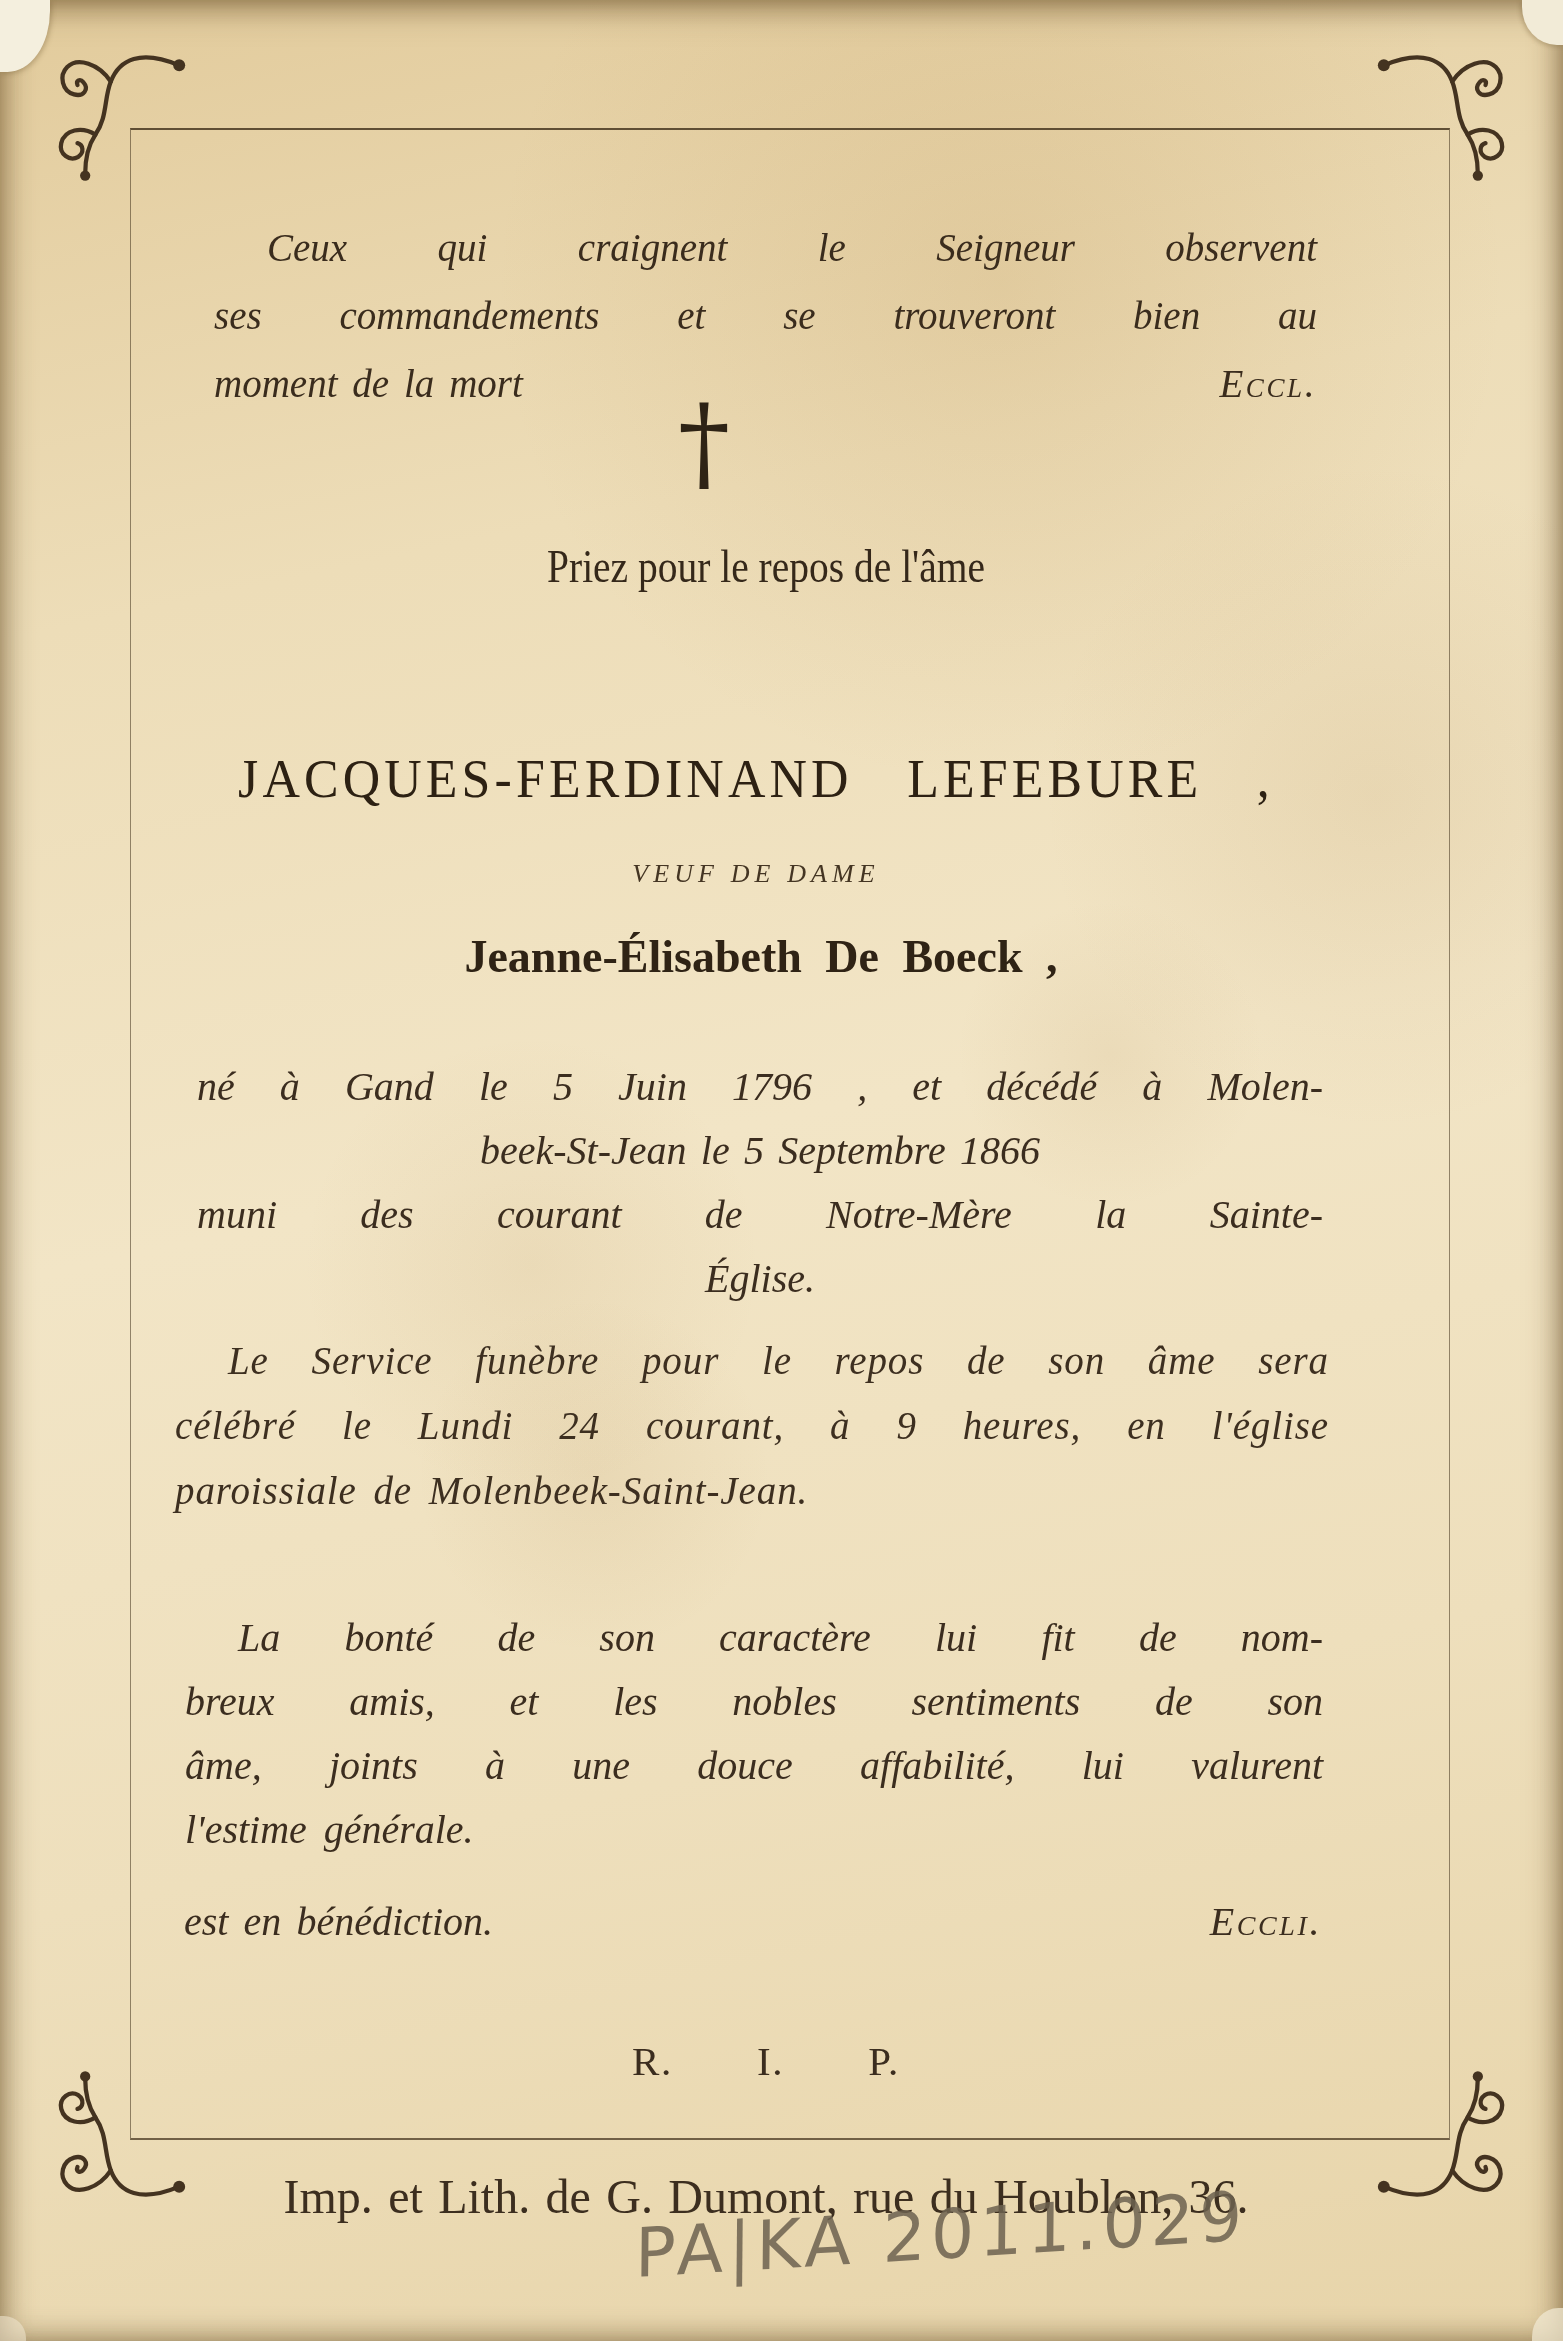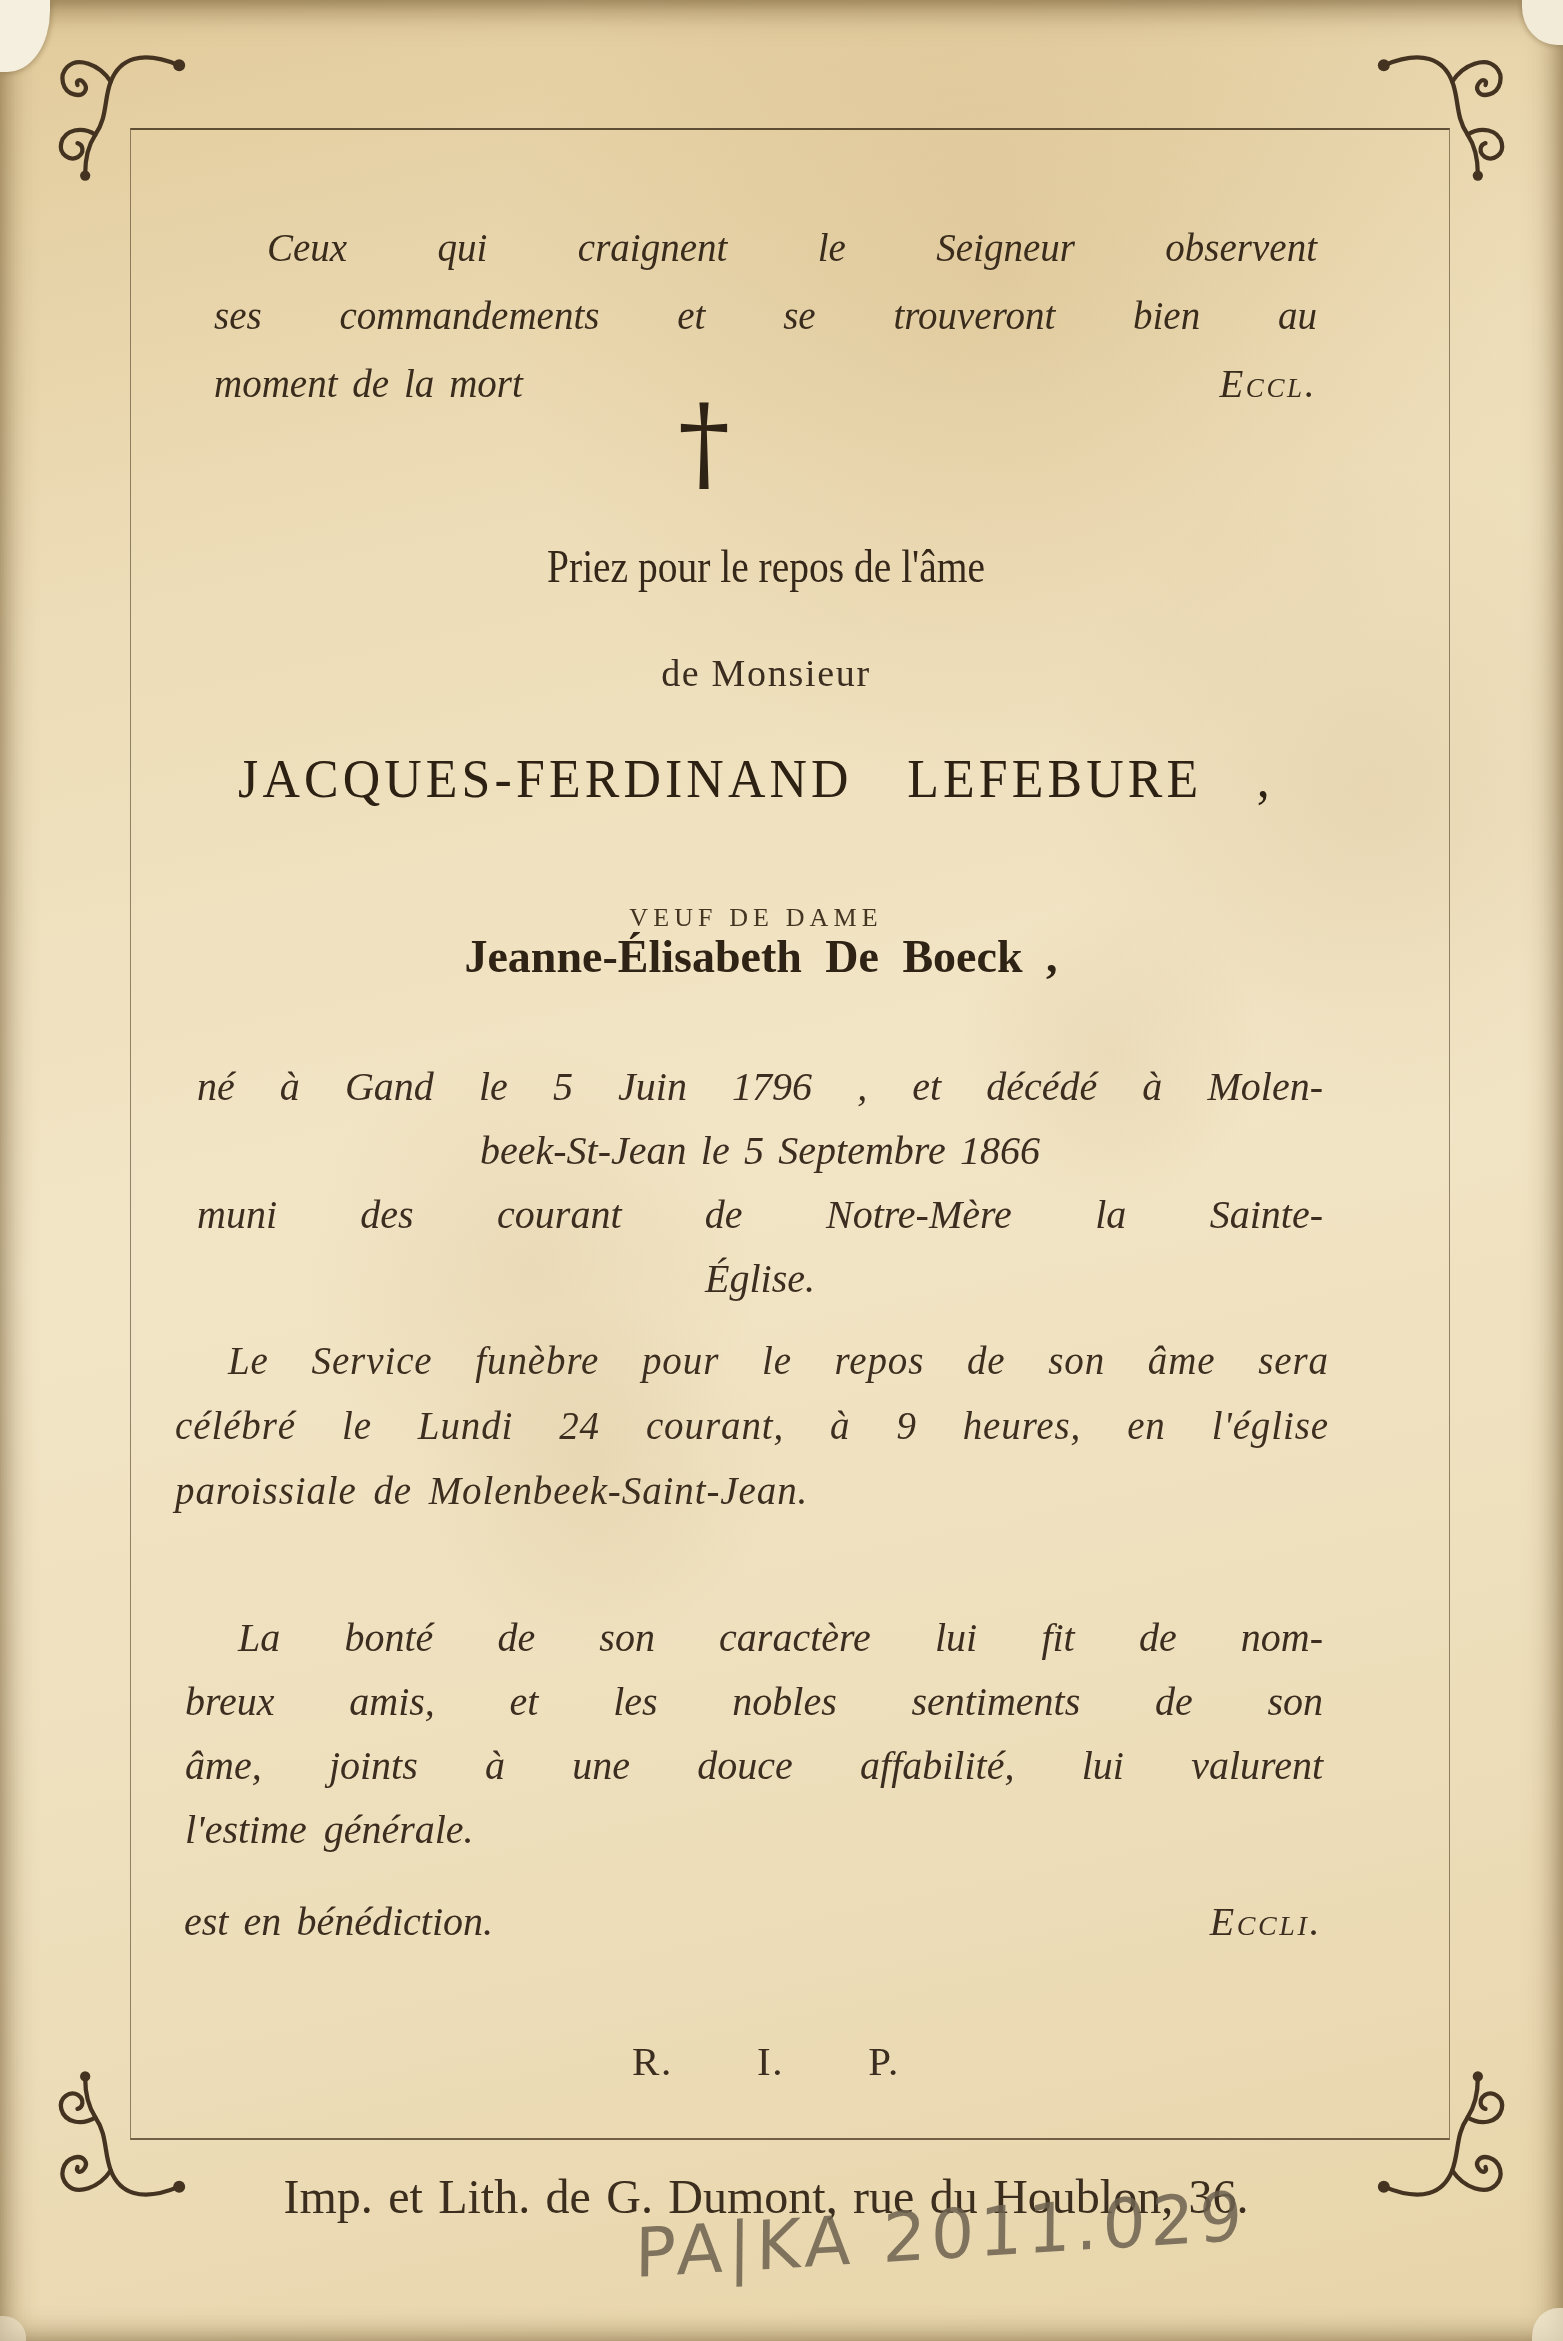--- a/index.html
+++ b/index.html
@@ -51,21 +51,21 @@
   .just{text-align:justify;text-align-last:justify;}
   .indent{text-indent:53px;}
   .center{text-align:center;}
   .split{display:flex;justify-content:space-between;align-items:center;}
 
   .epigraph{left:214px;top:214px;width:1103px;font-size:39px;line-height:68px;color:#3a2c1d;word-spacing:5.1px;}
   .cross{left:111px;top:382px;width:1310px;text-align:center;font-size:104px;color:#2e2315;transform:translateX(-62px);font-family:"DejaVu Serif",serif;}
   .invocation{left:111px;top:539px;width:1310px;text-align:center;font-size:47px;color:#35281a;transform:scaleX(0.84);letter-spacing:0px;}
   .salutation{left:111px;top:651px;width:1310px;text-align:center;font-size:38px;letter-spacing:1.7px;}
   .name{left:101px;top:748px;width:1310px;text-align:center;font-size:54px;letter-spacing:4.3px;word-spacing:39px;color:#2d2113;transform:scaleX(0.96);}
-  .widower{left:101px;top:903px;width:1310px;text-align:center;font-size:26px;letter-spacing:5.1px;color:#443523;}
+  .widower{left:101px;top:859px;width:1310px;text-align:center;font-size:26px;letter-spacing:5.1px;color:#443523;font-style:italic;}
   .wife{left:106px;top:930px;width:1310px;text-align:center;font-size:46px;font-weight:bold;word-spacing:12px;color:#2f2315;}
   .bio{left:197px;top:1055px;width:1126px;font-size:40px;line-height:64px;word-spacing:4.3px;}
   .service{left:175px;top:1328px;width:1154px;font-size:39px;line-height:65px;font-style:italic;word-spacing:6px;letter-spacing:0.9px;color:#3d2f20;}
   .eulogy1{left:185px;top:1606px;width:1138px;font-size:40px;line-height:64px;word-spacing:6.8px;}
   .eulogy2{left:184px;top:1890px;width:1138px;font-size:40px;line-height:64px;word-spacing:5.1px;}
   .cit{font-variant:small-caps;letter-spacing:2.6px;}
   .rip{left:111px;top:2037px;width:1310px;text-align:center;font-size:41px;word-spacing:72px;letter-spacing:1.7px;}
   .imprint{left:111px;top:2169px;width:1310px;text-align:center;font-size:48px;word-spacing:3.4px;color:#3c2e1f;}
   .handwriting{
     left:635px;top:2214px;width:770px;
@@ -129,21 +129,20 @@
     <div class="line just">ses commandements et se trouveront bien au</div>
     <div class="line split">
       <span>moment de la mort</span>
       <span class="cit">Eccl.</span>
     </div>
   </div>
 
   <div class="blk cross">†</div>
 
   <div class="blk invocation">Priez pour le repos de l'âme</div>
-  <div class="blk salutation">de Monsieur</div>
 
   <div class="blk name">JACQUES-FERDINAND LEFEBURE ,</div>
   <div class="blk widower">VEUF DE DAME</div>
   <div class="blk wife">Jeanne-Élisabeth De Boeck ,</div>
 
   <div class="blk bio">
     <div class="line just">né à Gand le 5 Juin 1796 , et décédé à Molen-</div>
     <div class="line center">beek-St-Jean le 5 Septembre 1866</div>
     <div class="line just">muni des courant de Notre-Mère la Sainte-</div>
     <div class="line center">Église.</div>

